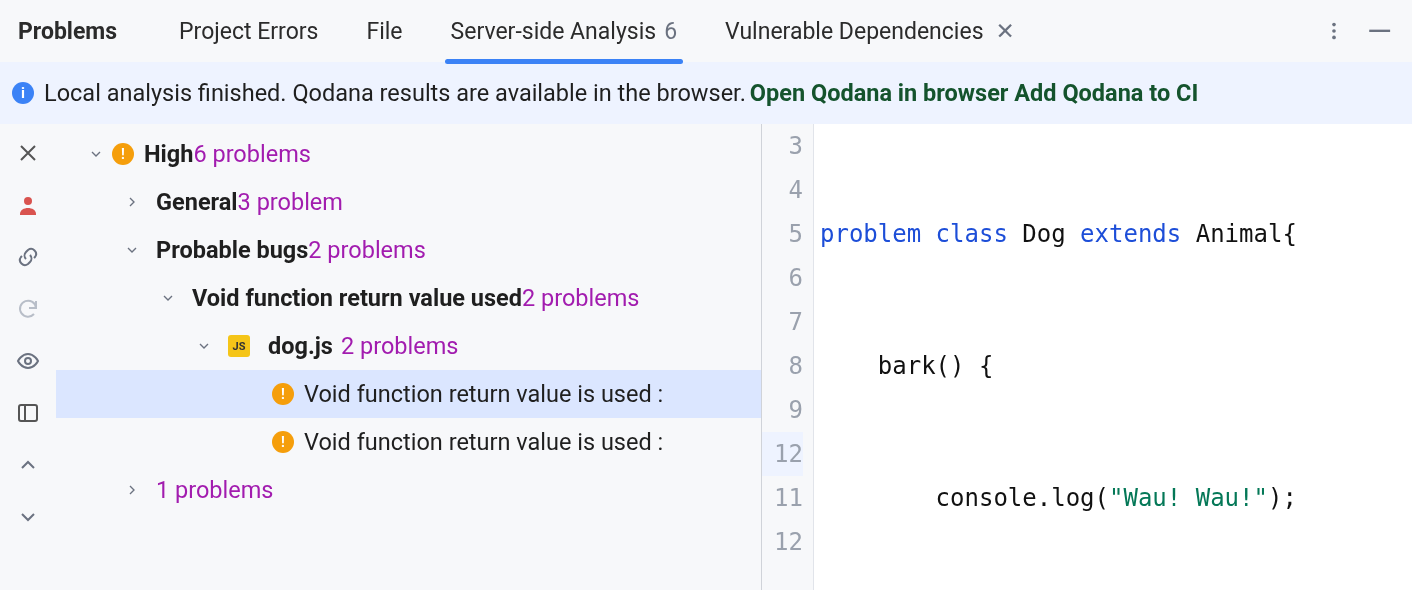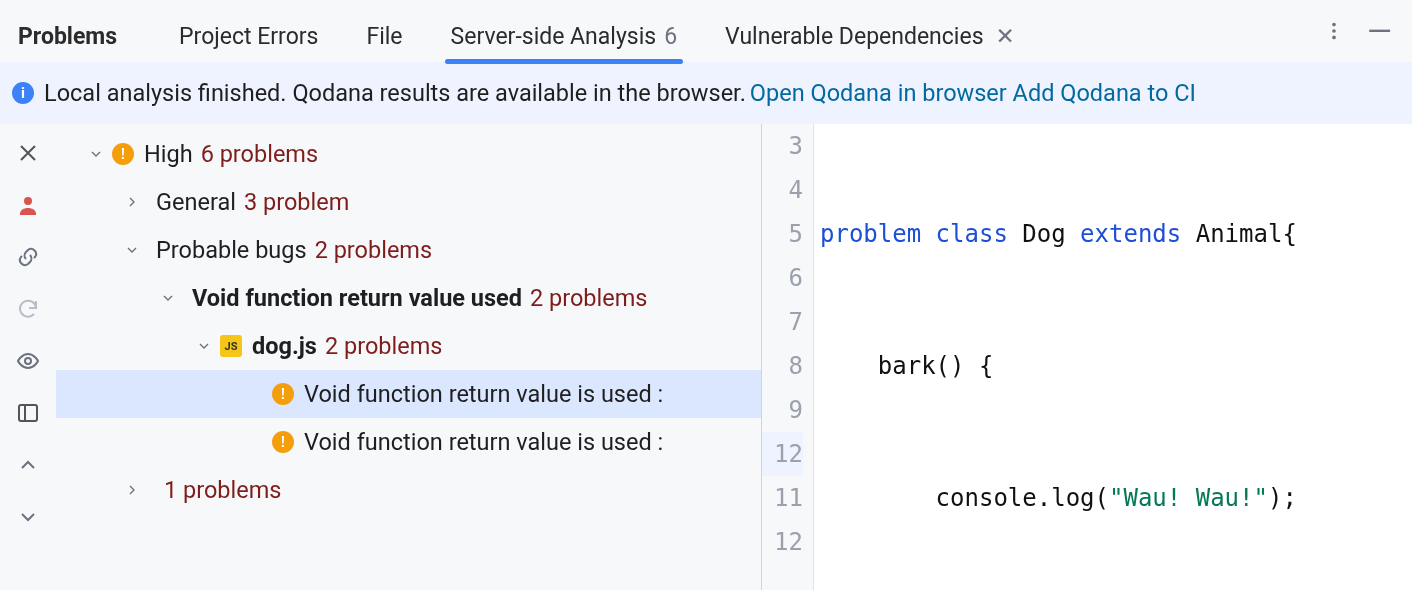--- a/index.html
+++ b/index.html
@@ -1,60 +1,60 @@
 <!DOCTYPE html>
 <html><head>
 <meta charset="utf-8">
 <style>
   * { box-sizing: border-box; margin: 0; padding: 0; }
   html, body { width: 1412px; height: 590px; font-family: -apple-system, BlinkMacSystemFont, "Segoe UI", Roboto, Arial, sans-serif; background: #f7f8fa; color: #1f1f1f; overflow: hidden; }
 
   
   .tabbar { display: flex; align-items: center; height: 62px; padding-left: 14px; background: #f7f8fa; }
-  .tab { display: flex; align-items: flex-end; height: 62px; padding: 12px 24px; font-size: 23px; color: #2b2b2b; cursor: pointer; }
+  .tab { display: flex; align-items: center; height: 62px; padding: 12px 24px; font-size: 23px; color: #2b2b2b; cursor: pointer; }
   .tab.first { font-weight: 700; padding-left: 4px; padding-right: 38px; }
   .tab.active-tab { position: relative; }
   .tab.active-tab::after { content: ""; position: absolute; left: 18px; right: 18px; bottom: -2px; height: 5px; background: #3b82f6; border-radius: 3px; }
   .tab-count { color: #6b7280; margin-left: 8px; }
   .tab-close { margin-left: 12px; color: #6b7280; }
   .tab-tools { display: flex; align-items: center; gap: 22px; margin-left: auto; margin-right: 20px; color: #6b7280; }
   .dots { width: 22px; height: 22px; display:flex; align-items:center; justify-content:center; }
   .minimize { font-size: 32px; }
 
   
   .banner { display: flex; align-items: center; height: 62px; background: #eef3ff; padding: 0 12px; font-size: 23.5px; }
   .banner .info-icon { width: 22px; height: 22px; border-radius: 50%; background: #3b82f6; color: #fff; display: inline-flex; align-items: center; justify-content: center; font-weight: 700; font-size: 15px; margin-right: 10px; }
   .banner .banner-text { color: #1f1f1f; }
   .banner .banner-links { color: #2f6fe0; margin-left: 4px; }
-  .banner a { color: #0369a1; text-decoration: none; }
+  .banner a { color: #14532d; text-decoration: none; font-weight: bold; }
 
   
   .main { display: flex; height: calc(590px - 62px - 62px); }
 
   
   .iconcol { width: 56px; display: flex; flex-direction: column; align-items: center; padding-top: 14px; gap: 22px; color: #6b7280; }
   .iconcol .ic { width: 30px; height: 30px; display:flex; align-items:center; justify-content:center; cursor:pointer; }
   .ic svg { width: 24px; height: 24px; }
 
   
   .treewrap { flex: 1; min-width: 0; border-right: 1px solid #d0d3d9; padding-top: 6px; overflow: hidden; }
   .row { display: flex; align-items: center; height: 48px; font-size: 23.5px; white-space: nowrap; }
   .row.selected { background: #dbe6ff; }
   .caret { width: 24px; height: 24px; margin-right: 4px; display:inline-flex; align-items:center; justify-content:center; color:#6b7280; }
   .caret svg { width: 16px; height: 16px; }
   .spacer8 { display:inline-block; width: 8px; }
   .sev-high { width: 22px; height: 22px; border-radius: 50%; background: #f59e0b; color:#fff; display:inline-flex; align-items:center; justify-content:center; font-size:14px; font-weight:700; margin-right:10px; }
   .label { font-weight: 700; color:#1f1f1f; }
-  .label.bold { font-weight: 400; }
-  .muted { color: #7f1d1d; margin-left: 8px; }
+  .label.bold { font-weight: 700; }
+  .muted { color: #a21caf; margin-left: 0; }
   .jsicon { width:22px; height:22px; background:#f5c518; border-radius:3px; display:inline-flex; align-items:center; justify-content:center; font-size:11px; font-weight:700; color:#333; margin-right:10px; }
   .indent-a { padding-left: 28px; }
   .indent-b { padding-left: 64px; }
   .indent-c { padding-left: 100px; }
-  .indent-d { padding-left: 136px; }
+  .indent-d { padding-left: 136px; gap: 8px; }
   .row-leaf { padding-left: 216px; }
 
   
   .codewrap { width: 650px; display:flex; font-family: ui-monospace, SFMono-Regular, Menlo, Consolas, monospace; font-size: 24px; line-height: 44px; }
   .gutter { width: 52px; text-align: right; padding-right: 10px; color: #9aa1ad; border-right: 1px solid #e1e4ea; background:#f7f8fa; }
   .code { flex:1; padding-left: 6px; background:#fff; white-space: pre; overflow:hidden; }
   .ln { height: 44px; }
   .kw { color: #1d4ed8; }
   .str { color: #047857; }
   .ident { color: #111; }

